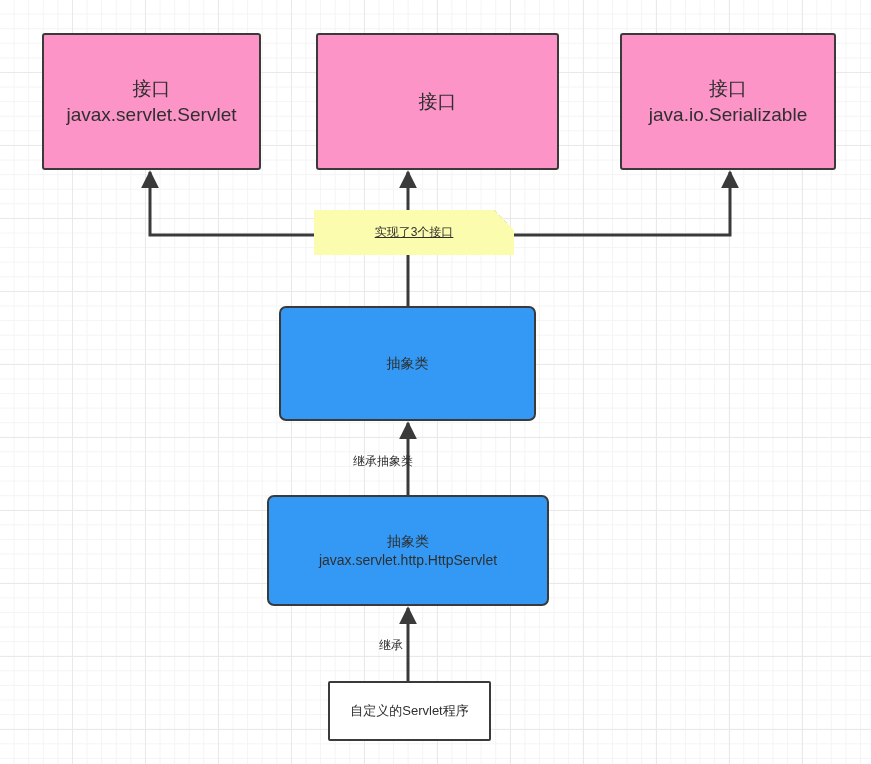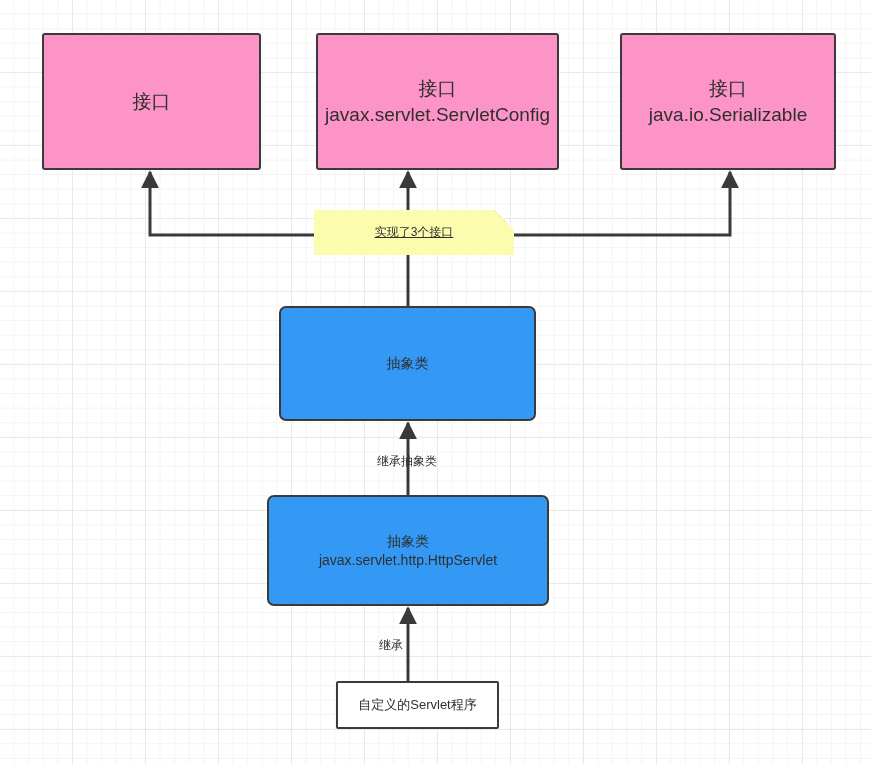--- a/index.html
+++ b/index.html
@@ -134,27 +134,27 @@
     <path d="M 408 235 L 730 235 L 730 172" stroke="#3a3a3a" stroke-width="3" fill="none" marker-end="url(#arrow)"></path>
 
     <path d="M 408 495 L 408 423" stroke="#3a3a3a" stroke-width="3" fill="none" marker-end="url(#arrow)"></path>
 
     <path d="M 408 681 L 408 608" stroke="#3a3a3a" stroke-width="3" fill="none" marker-end="url(#arrow)"></path>
   </svg>
 
   <div class="node node-interface" style="left:42px; top:33px; width:219px; height:137px;">
     <span class="node-lines">
       <span class="l1">接口</span>
+      <span class="l2">javax.servlet.Servlet</span>
     </span>
   </div>
 
   <div class="node node-interface" style="left:316px; top:33px; width:243px; height:137px;">
     <span class="node-lines">
       <span class="l1">接口</span>
-      <span class="l2">javax.servlet.ServletConfig</span>
     </span>
   </div>
 
   <div class="node node-interface" style="left:620px; top:33px; width:216px; height:137px;">
     <span class="node-lines">
       <span class="l1">接口</span>
       <span class="l2">java.io.Serializable</span>
     </span>
   </div>
 
@@ -162,34 +162,34 @@
     <span class="note-fold"></span>
     <span class="note-label">实现了3个接口</span>
   </div>
 
   <div class="node node-abstract" style="left:279px; top:306px; width:257px; height:115px;">
     <span class="node-lines">
       <span class="l1">抽象类</span>
     </span>
   </div>
 
-  <div class="edge-label" style="left:407px; top:453px;">
+  <div class="edge-label" style="left:383px; top:453px;">
     <span>继承抽象类</span>
   </div>
 
   <div class="node node-abstract" style="left:267px; top:495px; width:282px; height:111px;">
     <span class="node-lines">
       <span class="l1">抽象类</span>
       <span class="l2">javax.servlet.http.HttpServlet</span>
     </span>
   </div>
 
   <div class="edge-label" style="left:391px; top:637px;">
     <span>继承</span>
   </div>
 
-  <div class="node node-plain" style="left:336px; top:681px; width:163px; height:48px;">
+  <div class="node node-plain" style="left:328px; top:681px; width:163px; height:60px;">
     <span class="node-lines">
       <span class="l1">自定义的Servlet程序</span>
     </span>
   </div>
 
 </div>
 
 </body></html>

